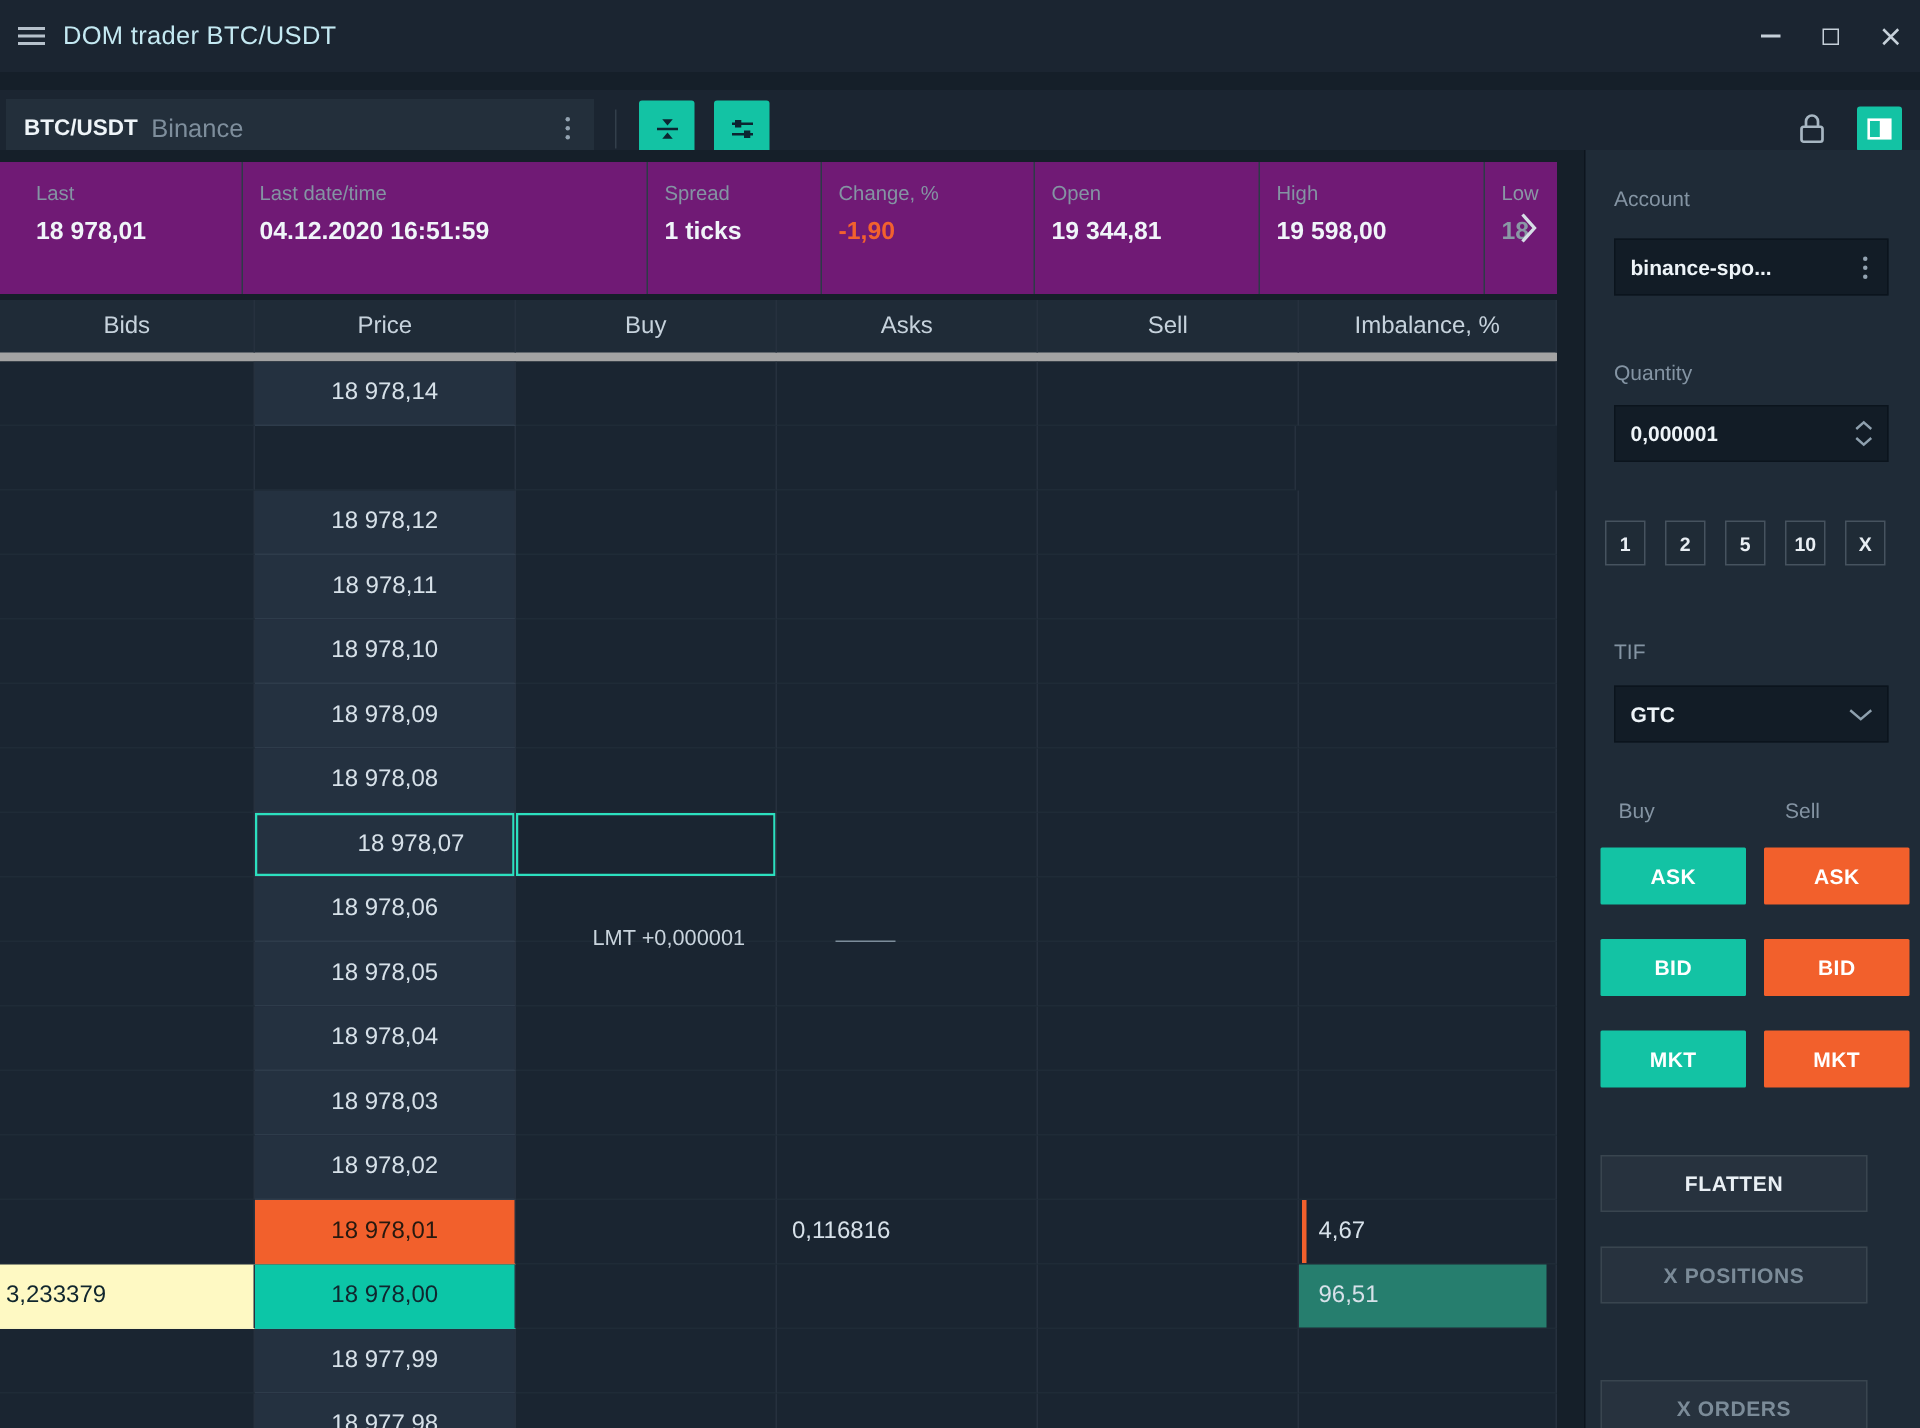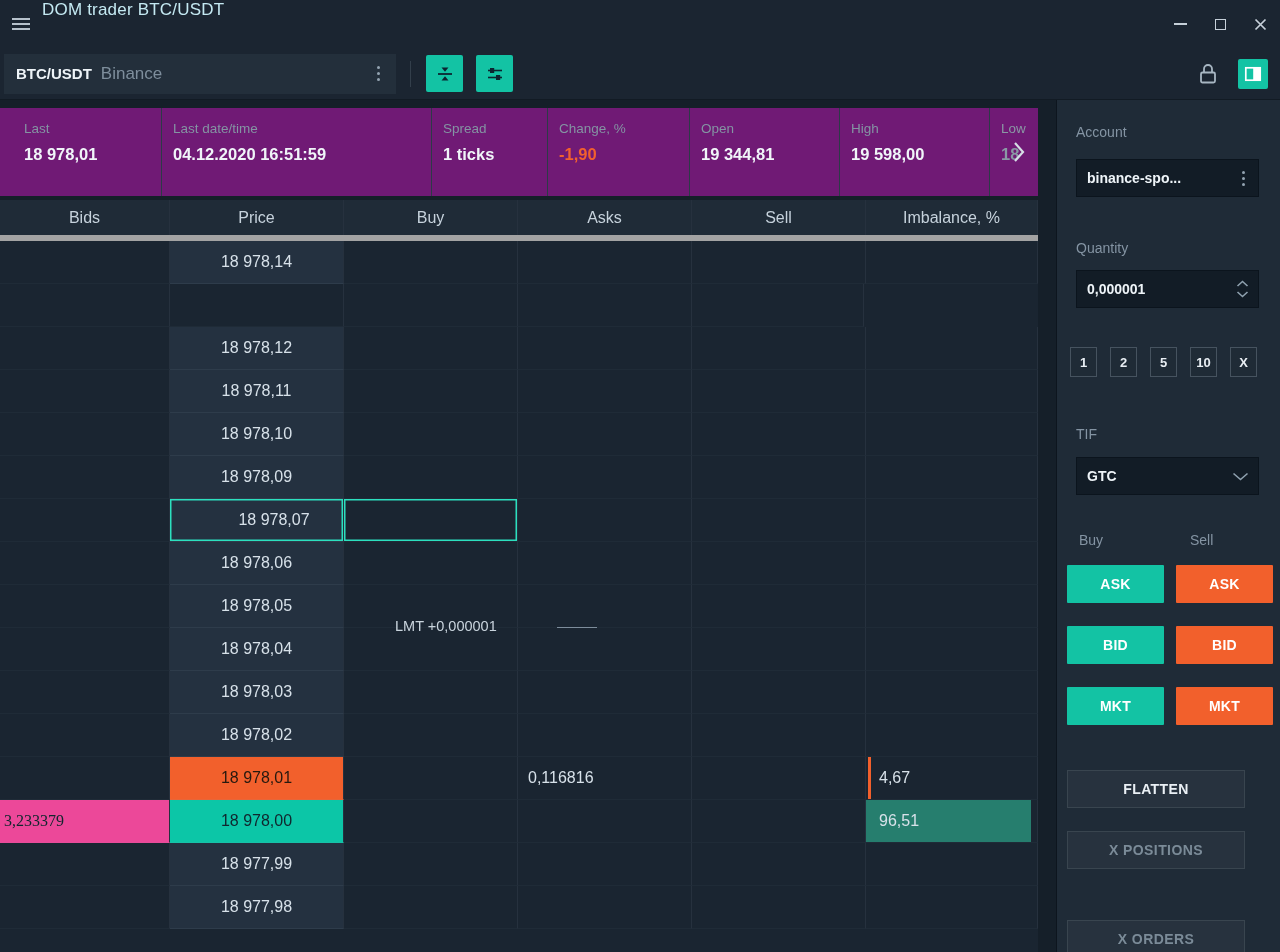--- a/index.html
+++ b/index.html
@@ -2,31 +2,31 @@
 <html><head>
 <meta charset="utf-8">
 <style>
   * { margin:0; padding:0; box-sizing:border-box; }
   html,body { width:1280px; height:952px; overflow:hidden; background:#151f29;
               font-family:"Liberation Sans", sans-serif; }
   .app { position:relative; width:1280px; height:952px; background:#151f29; color:#e4ecf2; overflow:hidden; }
 
   
   .titlebar { position:absolute; top:0; left:0; width:1280px; height:48px; background:#1b2531;
-              display:flex; }
+              display:flex; align-items:center; }
   .hamburger { width:42px; height:48px; display:flex; align-items:center; justify-content:center; cursor:pointer; }
   .hamburger .bars div { width:18px; height:2px; background:#b6c1cb; margin:3px 0; }
   .title { color:#c4e9f2; font-size:17px; letter-spacing:.2px; }
   .win-controls { margin-left:auto; display:flex; height:100%; }
   .win-btn { width:40px; height:100%; display:flex; align-items:center; justify-content:center; cursor:pointer; }
   .min-glyph { width:13px; height:2px; background:#c6d0d9; }
   .max-glyph { width:11px; height:11px; border:1.6px solid #c6d0d9; }
 
   
-  .toolbar { position:absolute; top:48px; left:0; width:1280px; height:52px; background:#1b2531;
+  .toolbar { position:absolute; top:60px; left:0; width:1280px; height:52px; background:#1b2531;
              display:flex; align-items:center; border-bottom:1px solid #121b24; }
   .symbol-box { margin-left:4px; width:392px; height:40px; background:#232f3b; display:flex;
                 align-items:center; padding:0 12px; cursor:pointer; }
   .symbol-name { font-weight:bold; font-size:15px; color:#eef4f8; }
   .symbol-exchange { margin-left:9px; font-size:17px; color:#7e8e9c; }
   .vdots { display:flex; flex-direction:column; gap:3px; align-items:center; padding:4px; cursor:pointer; }
   .vdots i { width:3px; height:3px; border-radius:50%; background:#93a3b1; display:block; }
   .symbol-box .vdots { margin-left:auto; }
   .toolbar-sep { width:1px; height:26px; background:#333f4b; margin:0 15px 0 14px; }
   .tool-btn { width:37px; height:37px; background:#13c3a4; border-radius:2px; display:flex;
@@ -70,21 +70,21 @@
   .cell { position:relative; display:flex; align-items:center; border-right:1px solid #26313e;
           border-bottom:1px solid rgba(140,160,180,0.05); cursor:pointer; font-size:16px; color:#d7e1e9; }
   .col-bids { padding-left:4px; }
   .col-price { justify-content:center; background:#243140; border-bottom-color:rgba(140,160,180,0.10); }
   .col-buy { justify-content:center; }
   .col-asks, .col-sell { padding-left:10px; }
   .col-imbalance { padding-left:13px; }
   .cell .cv { position:relative; z-index:2; white-space:nowrap; }
   .dom-row.best-ask .col-price { background:#f2602c; color:#27190f; }
   .dom-row.best-bid .col-price { background:#0cc6a7; color:#10262e; }
-  .dom-row.best-bid .col-bids  { background:#ec4899; color:#10262e;font-family:Liberation Serif, serif; }
+  .dom-row.best-bid .col-bids  { background:#fef9c3; color:#10262e; }
   .cell.selected { box-shadow: inset 0 0 0 1.5px #2ce0bf; padding-left: 35px; }
   .imb-bar { position:absolute; left:2px; top:0; bottom:0; width:3px; background:#f2602c; z-index:1; }
   .imb-fill { position:absolute; left:0; top:0; bottom:0; background:#267e6e; z-index:0; }
   .order-marker { position:absolute; left:395px; top:518px; font-size:14.5px; color:#c9d4dd;
                   white-space:nowrap; z-index:3; cursor:pointer; }
   .order-line { position:absolute; left:557px; top:527px; width:40px; height:1px; background:#7d8d9b; z-index:3; }
 
   
   .sp-label { position:absolute; left:19px; font-size:14px; color:#8494a3; }
   .sp-box { position:absolute; left:19px; width:183px; height:38px; background:#121c26;
@@ -346,20 +346,40 @@
               <span class="cv"></span>
             </div>
             <div class="cell col-imbalance w-imbalance">
               <span class="cv"></span>
             </div>
           </div>
           <div class="dom-row">
             <div class="cell col-bids w-bids">
               <span class="cv"></span>
             </div>
+            <div class="cell col-price w-price">
+              <span class="cv">18 978,08</span>
+            </div>
+            <div class="cell col-buy w-buy">
+              <span class="cv"></span>
+            </div>
+            <div class="cell col-asks w-asks">
+              <span class="cv"></span>
+            </div>
+            <div class="cell col-sell w-sell">
+              <span class="cv"></span>
+            </div>
+            <div class="cell col-imbalance w-imbalance">
+              <span class="cv"></span>
+            </div>
+          </div>
+          <div class="dom-row">
+            <div class="cell col-bids w-bids">
+              <span class="cv"></span>
+            </div>
             <div class="cell col-price w-price selected">
               <span class="cv">18 978,07</span>
             </div>
             <div class="cell col-buy w-buy selected">
               <span class="cv"></span>
             </div>
             <div class="cell col-asks w-asks">
               <span class="cv"></span>
             </div>
             <div class="cell col-sell w-sell">

